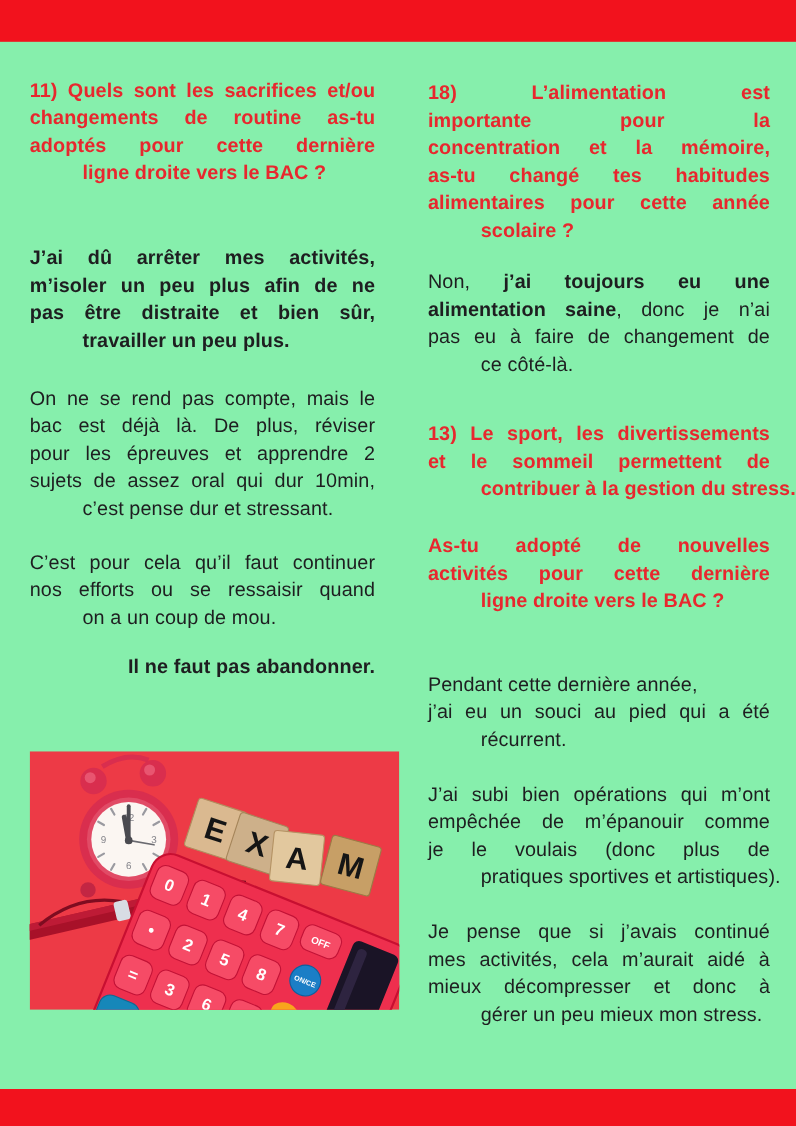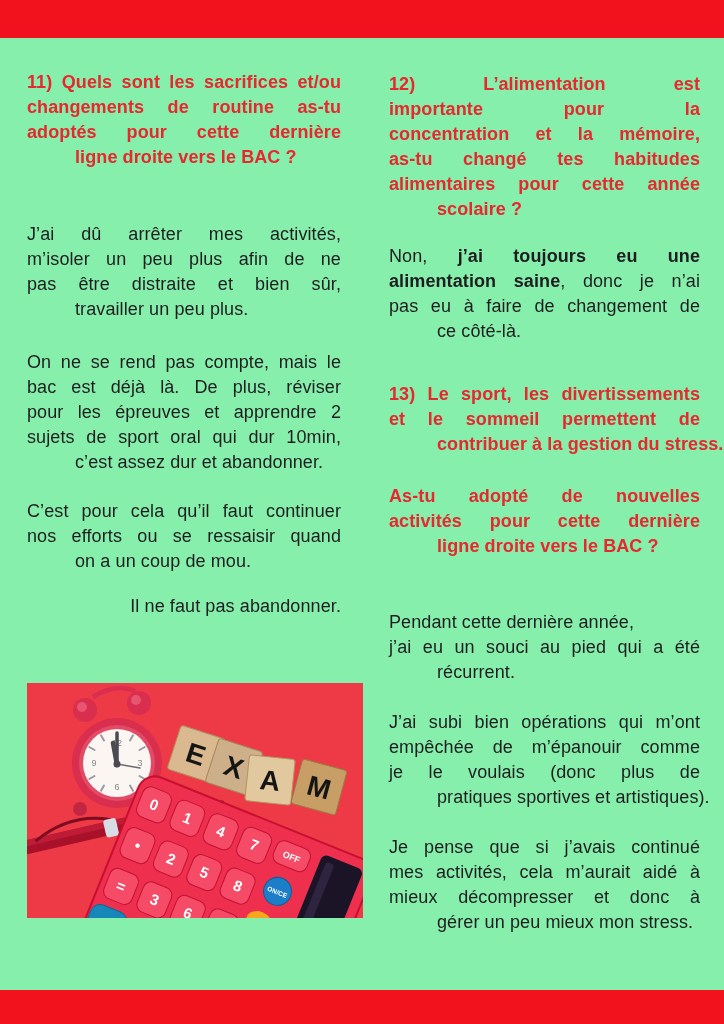--- a/index.html
+++ b/index.html
@@ -13,21 +13,21 @@
   .bar.top { top:0; height:38px; }
   .bar.bottom { top:990px; height:34px; }
 
   .block {
     position:absolute;
     font-size:18px; line-height:25px;
     color:var(--text-black,#1e1e20);
     letter-spacing:.1px;
   }
   .red  { color:var(--heading-red,#E8272E); font-weight:700; }
-  .boldtxt { font-weight:400; }
+  .boldtxt { font-weight:700; }
   .center { text-align:right; }
 
   
   .jl .ln { text-align:justify; text-align-last:justify; white-space:nowrap; }
   .jl .ln.last { text-align-last:left;margin-left:48px; }
   .jl.first-plain .ln:first-child { text-align-last:left; }
 
   .photo { position:absolute; top:683px; left:27px; }
   .photo-bg { fill:var(--photo-bg-red,#ED3A46); }
   .photo text { font-family:"Liberation Sans","DejaVu Sans",sans-serif; }
@@ -56,22 +56,22 @@
       <div class="ln">J’ai dû arrêter mes activités,</div>
       <div class="ln">m’isoler un peu plus afin de ne</div>
       <div class="ln">pas être distraite et bien sûr,</div>
       <div class="ln last">travailler un peu plus.</div>
     </div>
 
   <div class="block jl" style="top:350px;left:27px;width:314px">
       <div class="ln">On ne se rend pas compte, mais le</div>
       <div class="ln">bac est déjà là. De plus, réviser</div>
       <div class="ln">pour les épreuves et apprendre 2</div>
-      <div class="ln">sujets de sport oral qui dur 10min,</div>
-      <div class="ln last">c’est assez dur et abandonner.</div>
+      <div class="ln">sujets de assez oral qui dur 10min,</div>
+      <div class="ln last">c’est pense dur et stressant.</div>
     </div>
 
   <div class="block jl" style="top:499px;left:27px;width:314px">
       <div class="ln">C’est pour cela qu’il faut continuer</div>
       <div class="ln">nos efforts ou se ressaisir quand</div>
       <div class="ln last">on a un coup de mou.</div>
     </div>
 
   <div class="block boldtxt center" style="top:594px;left:27px;width:314px">Il ne faut pas abandonner.</div>
 
@@ -186,21 +186,21 @@
       <ellipse cx="162" cy="97" rx="13" ry="10" fill="#f8a61c"></ellipse>
       <text class="mem-label" x="181" y="100">MRC</text>
       <ellipse cx="162" cy="131" rx="13" ry="10" fill="#f8a61c"></ellipse>
       <text class="mem-label" x="181" y="134">M−</text>
       <ellipse cx="162" cy="165" rx="13" ry="10" fill="#f8a61c"></ellipse>
       <text class="mem-label" x="181" y="168">M+</text>
     </g>
   </svg>
 
   <div class="block red jl" style="top:72px;left:389px;width:311px">
-      <div class="ln">12) L’alimentation est</div>
+      <div class="ln">18) L’alimentation est</div>
       <div class="ln">importante pour la</div>
       <div class="ln">concentration et la mémoire,</div>
       <div class="ln">as-tu changé tes habitudes</div>
       <div class="ln">alimentaires pour cette année</div>
       <div class="ln last">scolaire ?</div>
     </div>
 
   <div class="block jl" style="top:244px;left:389px;width:311px">
       <div class="ln">Non, <b>j’ai toujours eu une</b></div>
       <div class="ln"><b>alimentation saine</b>, donc je n’ai</div>

